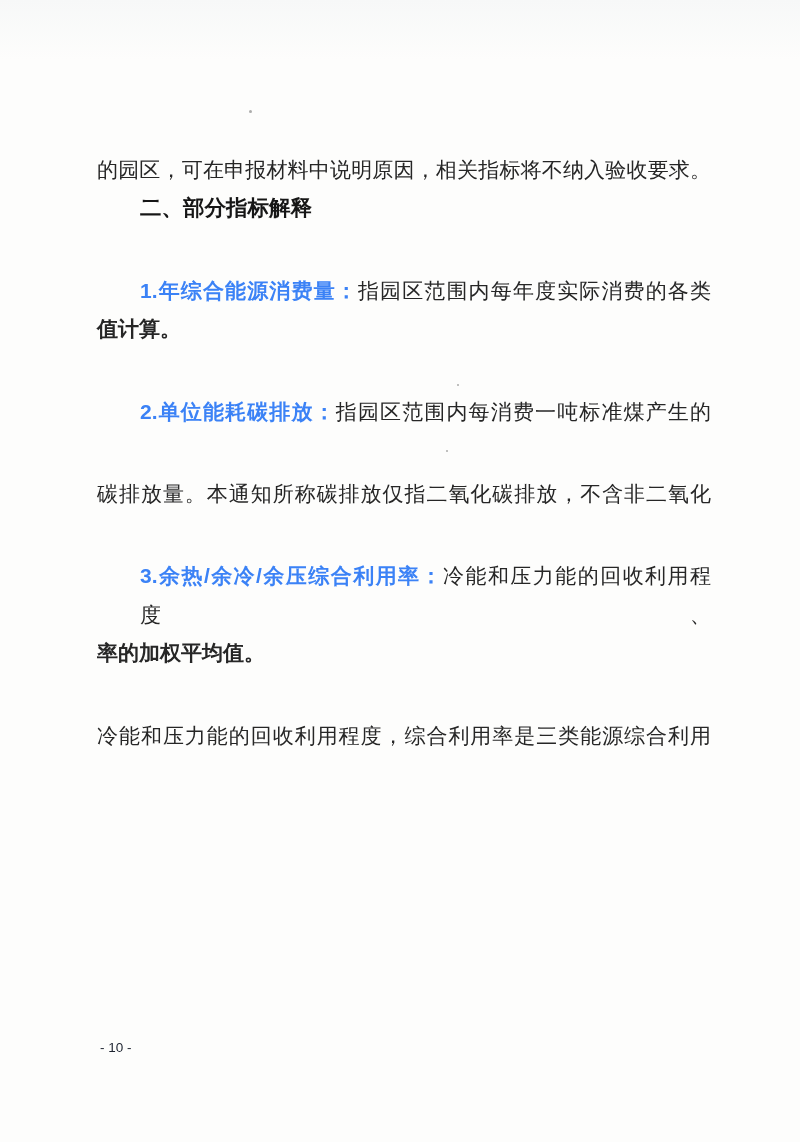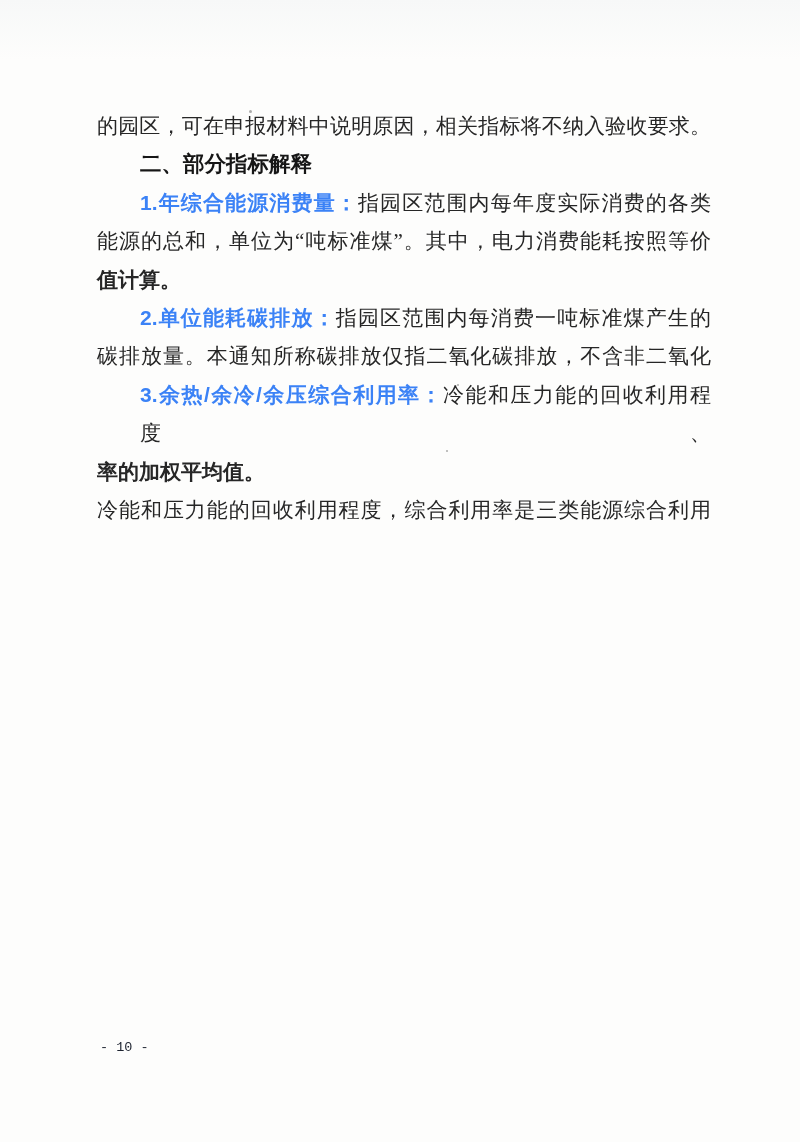--- a/index.html
+++ b/index.html
@@ -32,20 +32,21 @@
   }
   .line {
     font-size: 21px;
     line-height: 38.4px;
     color: #262626;
     text-align: justify;
     letter-spacing: 0;
   }
   .ln-full {
     text-align-last: justify;
+    margin-top: 44px;
   }
   .ln-end {
     text-align-last: left;
     font-weight: bold;
   }
   .indent {
     padding-left: 43px;
   }
   .heading {
     font-family: "Liberation Sans", sans-serif;
@@ -60,21 +61,21 @@
     font-weight: 700;
     color: #3b82f6;
   }
   .pageno {
     position: absolute;
     left: 100px;
     top: 1040px;
     font-size: 13.5px;
     line-height: 16px;
     color: #1d2330;
-    font-family: Liberation Mono, monospace;
+    font-family: Liberation Sans, sans-serif;
   }
   .speck {
     position: absolute;
     border-radius: 50%;
     background: #4a4a4a;
     opacity: 0.45;
     pointer-events: none;
   }
   .speck.s1 { left: 249px; top: 110px; width: 3px; height: 3px; }
   .speck.s2 { left: 446px; top: 450px; width: 2px; height: 2px; }
@@ -86,21 +87,20 @@
 <div class="page">
 
   <div class="textblock">
 
     <div class="line ln-full">的园区，可在申报材料中说明原因，相关指标将不纳入验收要求。</div>
 
     <div class="line heading indent">二、部分指标解释</div>
 
     <div class="line ln-full indent"><span class="lead">1.年综合能源消费量：</span><span>指园区范围内每年度实际消费的各类</span></div>
 
-    <div class="line ln-full">能源的总和，单位为“吨标准煤”。其中，电力消费能耗按照等价</div>
 
     <div class="line ln-end">值计算。</div>
 
     <div class="line ln-full indent"><span class="lead">2.单位能耗碳排放：</span><span>指园区范围内每消费一吨标准煤产生的</span></div>
 
     <div class="line ln-full">碳排放量。本通知所称碳排放仅指二氧化碳排放，不含非二氧化</div>
 
 
     <div class="line ln-full indent"><span class="lead">3.余热/余冷/余压综合利用率：</span><span>冷能和压力能的回收利用程度、</span></div>
 

